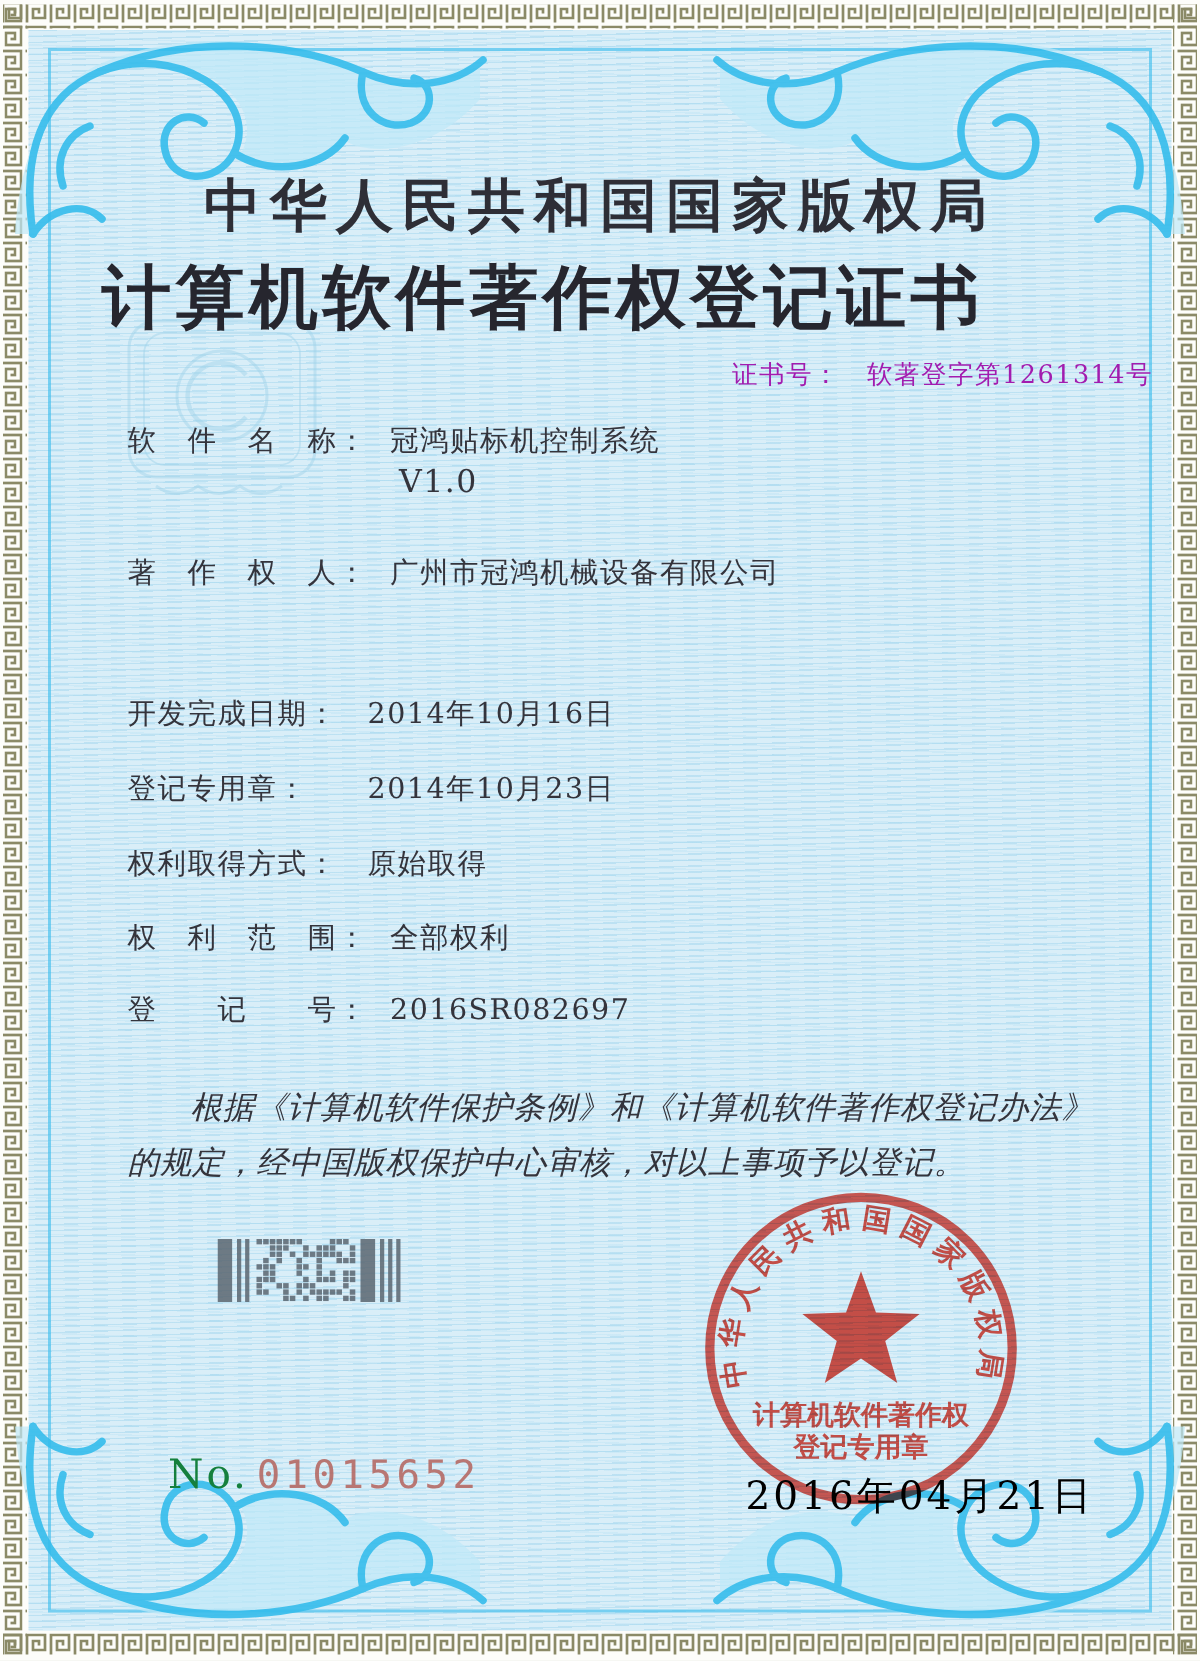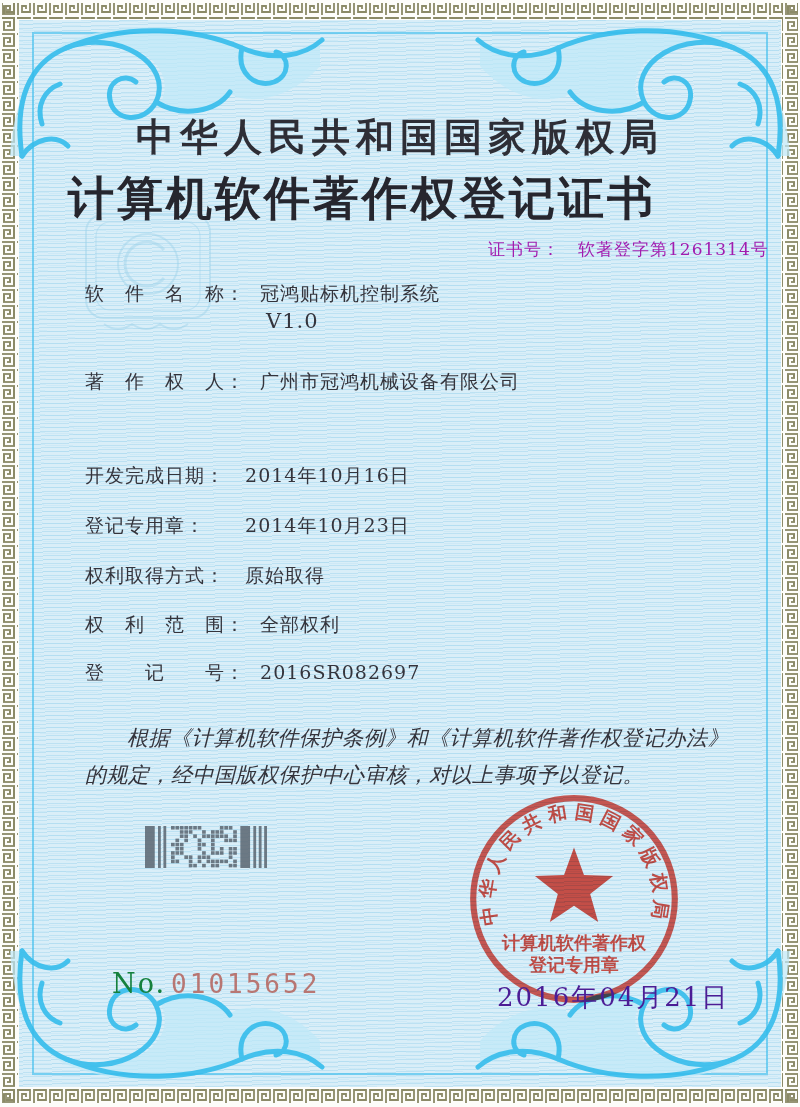--- a/index.html
+++ b/index.html
@@ -53,21 +53,21 @@
     position:absolute; left:85px; top:720px; width:644px;
     font-size:21px; line-height:37px; color:#34343c;
     text-indent:2em; text-align:justify; letter-spacing:.5px;font-style:italic;
   }
 
   .barcode { position:absolute; left:145px; top:826px; width:130px; height:42px; }
 
   .seal { position:absolute; left:466px; top:791px; width:216px; height:216px;
           opacity:.88; mix-blend-mode:multiply; }
 
-  .issue-date { position:absolute; left:497px; top:980px; font-size:26px; color:#4c1d95; letter-spacing:2px; }
+  .issue-date { position:absolute; left:497px; top:980px; font-size:26px; color:#000000; letter-spacing:2px; }
 
   .serial { position:absolute; left:112px; top:968px; }
   .serial .prefix { font-size:27px; color:#15803d; letter-spacing:2px; }
   .serial .digits { font-family:"DejaVu Sans Mono","Liberation Mono",monospace;
                     font-size:26px; color:#b4635c; letter-spacing:3px; 
                     opacity:.85; }
 </style>
 </head>
 <body>
 

